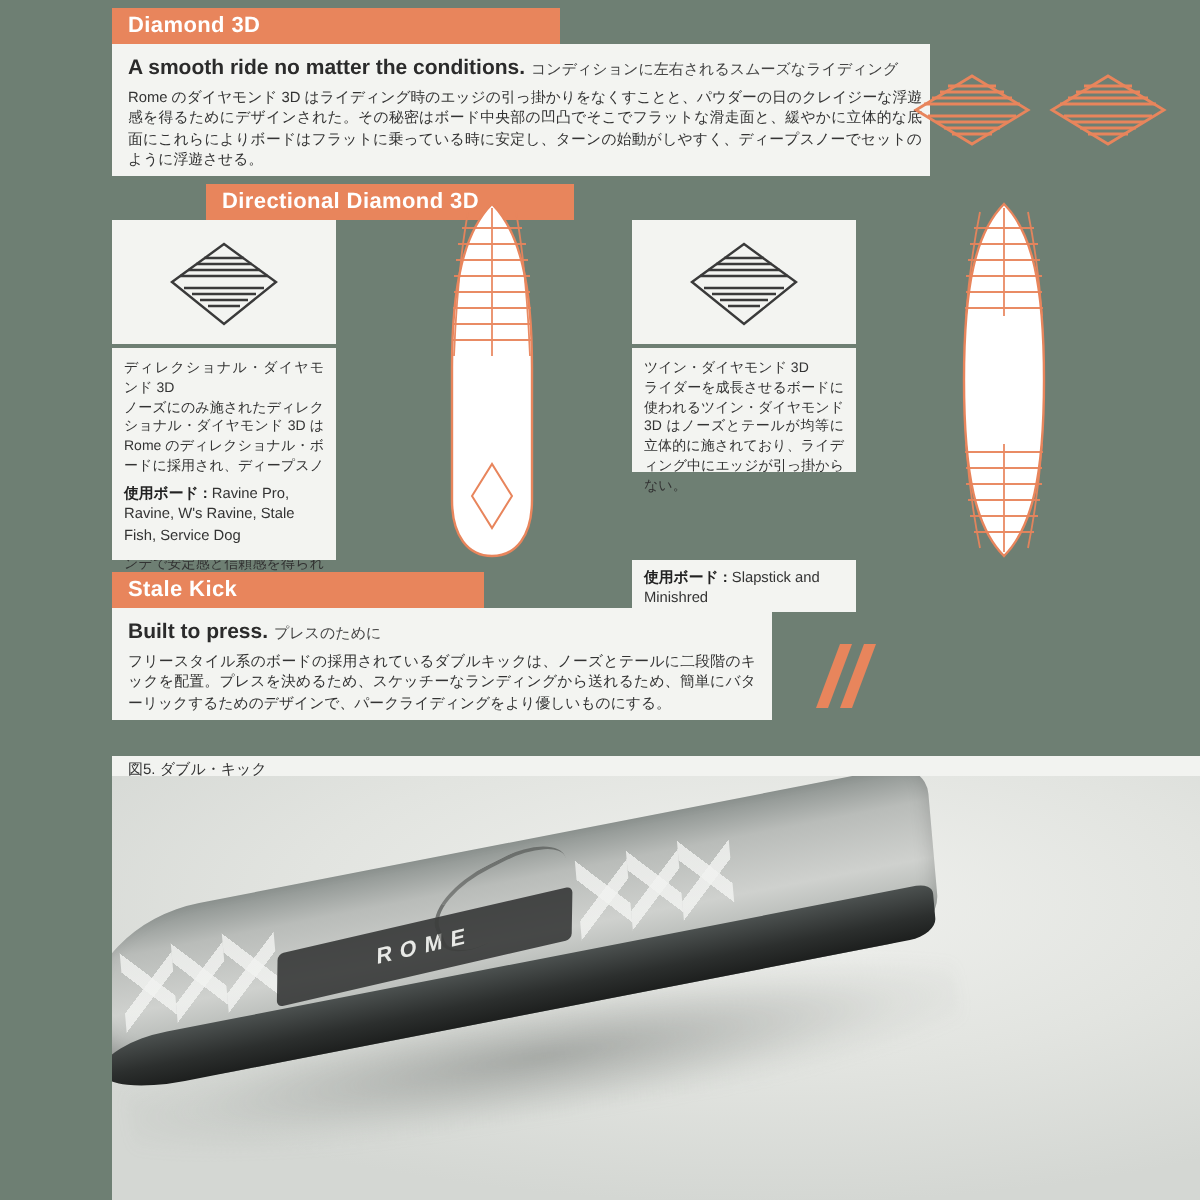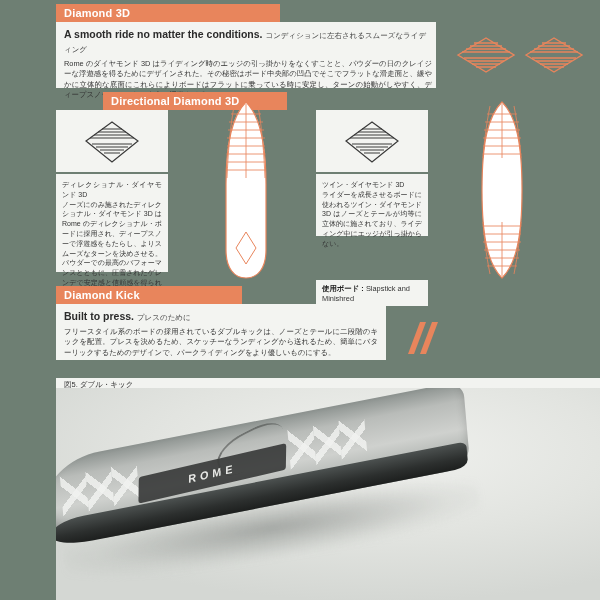--- a/index.html
+++ b/index.html
@@ -193,21 +193,21 @@
 </head>
 <body>
 
 <div class="page">
 
   <div class="left-strip"></div>
   <div class="content"></div>
 
   <div class="hdr" style="left:56px; top:4px; width:208px;">Diamond 3D</div>
 
-  <div class="panel" style="left:56px; top:22px; width:380px; height:66px; padding:6px 4px 0 8px; box-sizing:border-box;">
+  <div class="panel" style="left:56px; top:22px; width:409px; height:66px; padding:6px 4px 0 8px; box-sizing:border-box;">
     <div class="lead">
       <span>A smooth ride no matter the conditions.</span>
       <span class="jp">コンディションに左右されるスムーズなライディング</span>
     </div>
     <p class="body-jp">Rome のダイヤモンド 3D はライディング時のエッジの引っ掛かりをなくすことと、パウダーの日のクレイジーな浮遊感を得るためにデザインされた。その秘密はボード中央部の凹凸でそこでフラットな滑走面と、緩やかに立体的な底面にこれらによりボードはフラットに乗っている時に安定し、ターンの始動がしやすく、ディープスノーでセットのように浮遊させる。</p>
   </div>
 
   <div class="gfx" style="left:440px; top:22px; width:160px; height:66px;">
     <svg width="160" height="66" viewBox="0 0 160 66">
       <g stroke="#e8855c" stroke-width="1.4" fill="none">
@@ -230,20 +230,26 @@
     </svg>
   </div>
 
   <div class="panel" style="left:56px; top:174px; width:112px; height:98px; padding:6px; box-sizing:border-box;">
     <p class="body-jp small" style="white-space:pre-line;">ディレクショナル・ダイヤモンド 3D
 ノーズにのみ施されたディレクショナル・ダイヤモンド 3D は Rome のディレクショナル・ボードに採用され、ディープスノーで浮遊感をもたらし、よりスムーズなターンを決めさせる。パウダーでの最高のパフォーマンスとともに、圧雪されたゲレンデで安定感と信頼感を得られるデザイン。</p>
   </div>
 
   <div class="panel" style="left:56px; top:272px; width:112px; height:0;"></div>
 
+  <div class="panel" style="left:56px; top:238px; width:112px; height:42px; padding:4px 6px; box-sizing:border-box;">
+    <div class="use-line" style="margin-top:0;">
+      <b>使用ボード :</b>
+      <span>Ravine Pro, Ravine, W's Ravine, Stale Fish, Service Dog</span>
+    </div>
+  </div>
 
   <div class="gfx" style="left:186px; top:98px; width:120px; height:185px;">
     <svg width="120" height="185" viewBox="0 0 120 185">
       <path d="M60 4 C74 18 80 44 80 86 L80 152 C80 170 72 180 60 180 C48 180 40 170 40 152 L40 86 C40 44 46 18 60 4 Z" fill="#ffffff" stroke="#e8855c" stroke-width="1.2"></path>
       <g stroke="#e8855c" stroke-width="0.9" fill="none" opacity="0.95">
         <path d="M45 16 L75 16 M43 24 L77 24 M42 32 L78 32 M41 40 L79 40 M41 48 L79 48 M40.5 56 L79.5 56 M40.5 64 L79.5 64 M40 72 L80 72"></path>
         <path d="M60 6 L60 80"></path>
         <path d="M48 8 C44 30 42 56 41 80 M72 8 C76 30 78 56 79 80"></path>
       </g>
       <g stroke="#e8855c" stroke-width="1" fill="none">
@@ -280,21 +286,21 @@
       <g stroke="#e8855c" stroke-width="0.9" fill="none" opacity="0.95">
         <path d="M45 16 L75 16 M43 24 L77 24 M42 32 L78 32 M41 40 L79 40 M41 48 L79 48 M40.5 56 L79.5 56"></path>
         <path d="M45 168 L75 168 M43 160 L77 160 M42 152 L78 152 M41 144 L79 144 M41 136 L79 136 M40.5 128 L79.5 128"></path>
         <path d="M60 6 L60 60 M60 124 L60 178"></path>
         <path d="M48 8 C44 28 42 46 41 60 M72 8 C76 28 78 46 79 60"></path>
         <path d="M48 176 C44 156 42 138 41 124 M72 176 C76 156 78 138 79 124"></path>
       </g>
     </svg>
   </div>
 
-  <div class="hdr" style="left:56px; top:286px; width:170px;">Diamond Kick</div>
+  <div class="hdr" style="left:56px; top:286px; width:170px;">Stale Kick</div>
 
   <div class="panel" style="left:56px; top:304px; width:330px; height:56px; padding:6px 8px 0 8px; box-sizing:border-box;">
     <div class="lead">
       <span>Built to press.</span>
       <span class="jp">プレスのために</span>
     </div>
     <p class="body-jp">フリースタイル系のボードの採用されているダブルキックは、ノーズとテールに二段階のキックを配置。プレスを決めるため、スケッチーなランディングから送れるため、簡単にバターリックするためのデザインで、パークライディングをより優しいものにする。</p>
   </div>
 
   <div class="gfx" style="left:390px; top:304px; width:210px; height:70px;">

